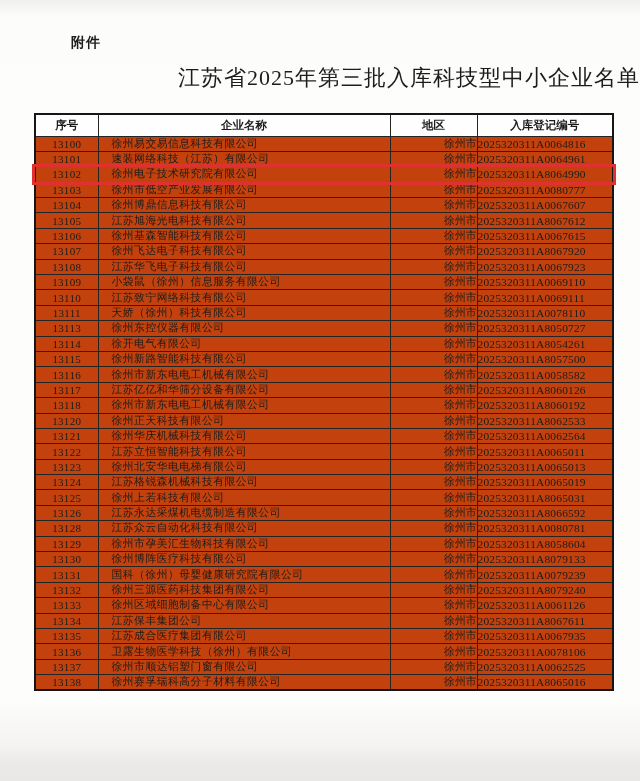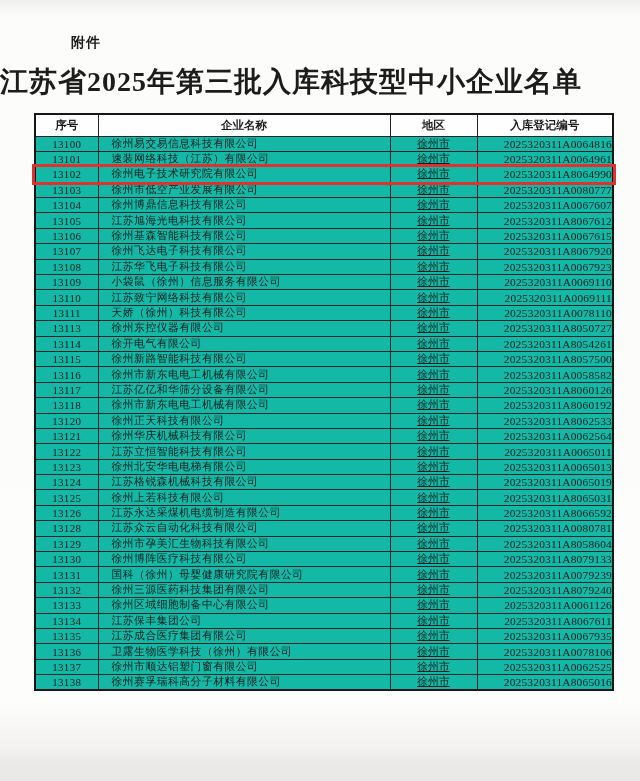--- a/index.html
+++ b/index.html
@@ -14,48 +14,48 @@
       #f0f0ee 0px, #fcfcfb 16px,
       #fdfdfc 700px, #f3f2f0 748px,
       #ebeae8 762px, #e9e8e6 781px);
   }
   .attachment-label {
     position: absolute; top: 34px; left: 40px;
     font-size: 14px; font-weight: bold; letter-spacing: 1px; margin-left: 31px;
   }
   .doc-title {
     position: absolute; top: 63px; left: 0; width: 640px;
-    text-align: left; font-size: 28px; font-weight: bold;
+    text-align: right; font-size: 22px; font-weight: normal;
     letter-spacing: 1px;
   }
   table.company-table {
     position: absolute; top: 113px; left: 34px;
     width: 578px;
     border-collapse: collapse; table-layout: fixed;
-    background: #14b8a6;
+    background: #c2410c;
     border: 2px solid #161616;
   }
   .company-table th, .company-table td {
     border: 1px solid #242424;
     overflow: hidden; white-space: nowrap;
   }
   .company-table th {
     height: 22px; font-size: 11.5px; font-weight: bold;
     text-align: center; background: #fefefe;
   }
   .company-table td { height: 15.4px; font-size: 10.8px; }
   td.c-seq {
     text-align: center;
     font-family: "Liberation Serif", "DejaVu Serif", serif;
     font-size: 11px; letter-spacing: 0.3px;
   }
   td.c-name { text-align: left; padding-left: 13px; letter-spacing: 0.5px; }
-  td.c-region { text-align: center; text-decoration: underline; }
+  td.c-region { text-align: right; }
   td.c-code {
-    text-align: right;
+    text-align: left;
     font-family: "Liberation Serif", "DejaVu Serif", serif;
     font-size: 11.4px; letter-spacing: 0.2px;
   }
   tr.hl { outline: 3px solid var(--hl-color, #e03131); outline-offset: 0px; }
 </style>
 </head>
 <body style="--hl-color: #e03131;">
 
 <div class="attachment-label">附件</div>
 

